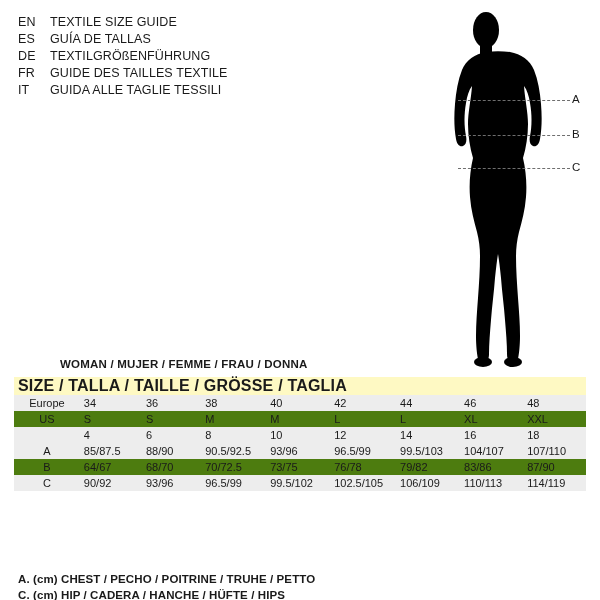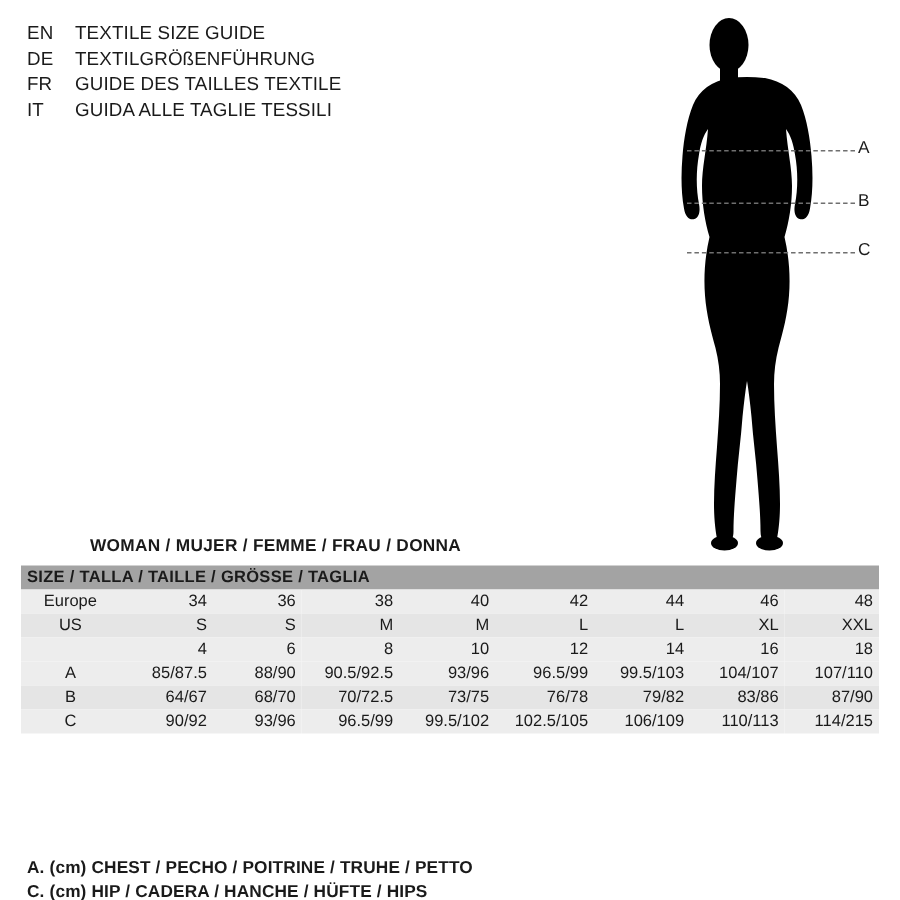--- a/index.html
+++ b/index.html
@@ -87,35 +87,35 @@
     width: 572px;
     border-collapse: collapse;
     font-size: 11px;
   }
   table.size-table td {
     height: 16px;
     padding: 0 4px;
     vertical-align: middle;
   }
   .hdr-row td {
-    background: #a3a3a3;
+    background: #fef9c3;
     font-weight: bold;
-    font-size: 11px;
+    font-size: 16px;
     letter-spacing: 0.2px;
     height: 18px;
   }
   .row-light td { background: #ededed; }
-  .row-white td { background: #e5e5e5; }
+  .row-white td { background: #4d7c0f; }
   .row-label {
     text-align: center;
     width: 68px;
     padding-left: 6px;
   }
   .cell {
-    text-align: right;
+    text-align: left;
     width: 62px;
   }
 
   
   .footnotes {
     position: absolute;
     top: 543px;
     left: 18px;
     width: 560px;
     margin-top: 28px;
@@ -129,20 +129,24 @@
 </style>
 </head>
 <body>
 
 <div class="page">
 
   <div class="lang-block">
     <div class="lang-row">
       <span class="lang-code">EN</span>
       <span class="lang-title">TEXTILE SIZE GUIDE</span>
+    </div>
+    <div class="lang-row">
+      <span class="lang-code">ES</span>
+      <span class="lang-title">GUÍA DE TALLAS</span>
     </div>
     <div class="lang-row">
       <span class="lang-code">DE</span>
       <span class="lang-title">TEXTILGRÖßENFÜHRUNG</span>
     </div>
     <div class="lang-row">
       <span class="lang-code">FR</span>
       <span class="lang-title">GUIDE DES TAILLES TEXTILE</span>
     </div>
     <div class="lang-row">
@@ -287,21 +291,21 @@
 
       <tr class="row-light">
         <td class="row-label">C</td>
         <td class="cell">90/92</td>
         <td class="cell">93/96</td>
         <td class="cell">96.5/99</td>
         <td class="cell">99.5/102</td>
         <td class="cell">102.5/105</td>
         <td class="cell">106/109</td>
         <td class="cell">110/113</td>
-        <td class="cell">114/215</td>
+        <td class="cell">114/119</td>
       </tr>
     </tbody>
   </table>
 
   <div class="footnotes">
     <div class="footnote">A. (cm) CHEST / PECHO / POITRINE / TRUHE / PETTO</div>
     <div class="footnote">C. (cm) HIP / CADERA / HANCHE / HÜFTE / HIPS</div>
   </div>
 
 </div>

